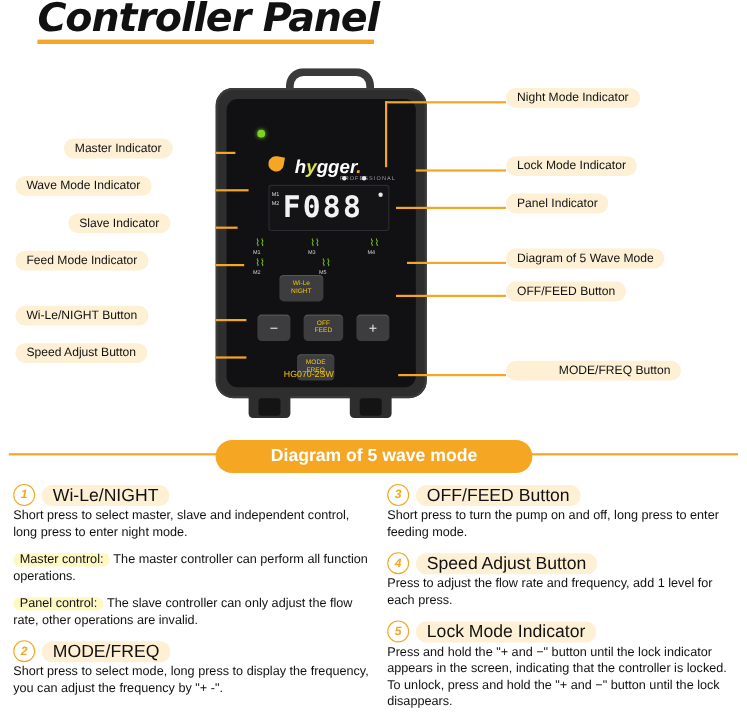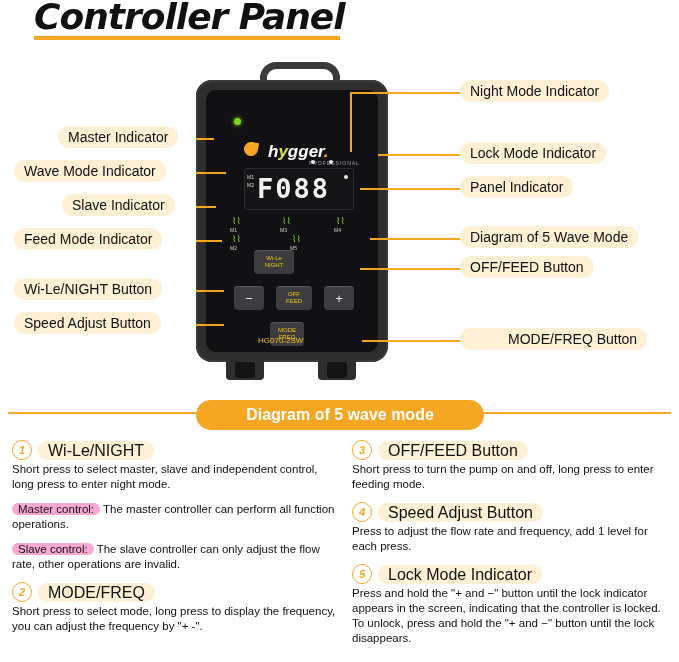--- a/index.html
+++ b/index.html
@@ -98,21 +98,21 @@
   .foot.r{left:122px;}
   .foot-hole{
     position:absolute;top:300px;width:20px;height:16px;background:#141414;border-radius:3px;
   }
   .foot-hole.l{left:39px;}
   .foot-hole.r{left:131px;}
 
   
   .callout{
     position:absolute;background:#fdf0d5;border-radius:12px;
-    padding:3px 10px;font-size:14px;color:#111;white-space:nowrap;
+    padding:3px 10px;font-size:11px;color:#111;white-space:nowrap;
   }
   .lead{position:absolute;background:#f5a623;height:1.5px;}
   .leadv{position:absolute;background:#f5a623;width:1.5px;}
 
   
   .banner-rule{position:absolute;left:8px;top:412px;width:663px;height:2px;background:#f5a623;}
   .banner{
     position:absolute;left:196px;top:400px;width:288px;height:30px;
     background:#f5a623;border-radius:15px;color:#fff;font-size:16px;font-weight:bold;
     display:flex;align-items:center;justify-content:center;
@@ -125,21 +125,21 @@
   .numhead{display:flex;align-items:center;gap:6px;margin-bottom:2px;}
   .num{
     width:18px;height:18px;border-radius:50%;border:1.5px solid #f5a623;
     color:#f5a623;font-size:11px;font-style:italic;font-weight:bold;
     display:flex;align-items:center;justify-content:center;flex:0 0 auto;
   }
   .pill{
     background:#fdf0d5;border-radius:10px;padding:2px 10px;font-size:16px;color:#111;
   }
   .para{margin:2px 0 10px 0;}
-  .tag{background:#f9a8d4;border-radius:9px;padding:0 6px;}
+  .tag{background:#fef9c3;border-radius:9px;padding:0 6px;}
 </style>
 </head>
 <body>
 
 <div class="title">Controller Panel</div>
 <div class="title-underline"></div>
 
 <div class="device-wrap">
   <div class="handle"></div>
   <div class="body">
@@ -237,21 +237,21 @@
   <div class="numhead">
     <div class="num">1</div>
     <div class="pill">Wi-Le/NIGHT</div>
   </div>
   <div class="para">Short press to select master, slave and independent control, long press to enter night mode.</div>
   <div class="para">
     <span class="tag">Master control:</span>
     <span>The master controller can perform all function operations.</span>
   </div>
   <div class="para">
-    <span class="tag">Slave control:</span>
+    <span class="tag">Panel control:</span>
     <span>The slave controller can only adjust the flow rate, other operations are invalid.</span>
   </div>
 
   <div class="numhead" style="margin-top:10px;">
     <div class="num">2</div>
     <div class="pill">MODE/FREQ</div>
   </div>
   <div class="para">Short press to select mode, long press to display the frequency, you can adjust the frequency by "+ -".</div>
 </div>
 

